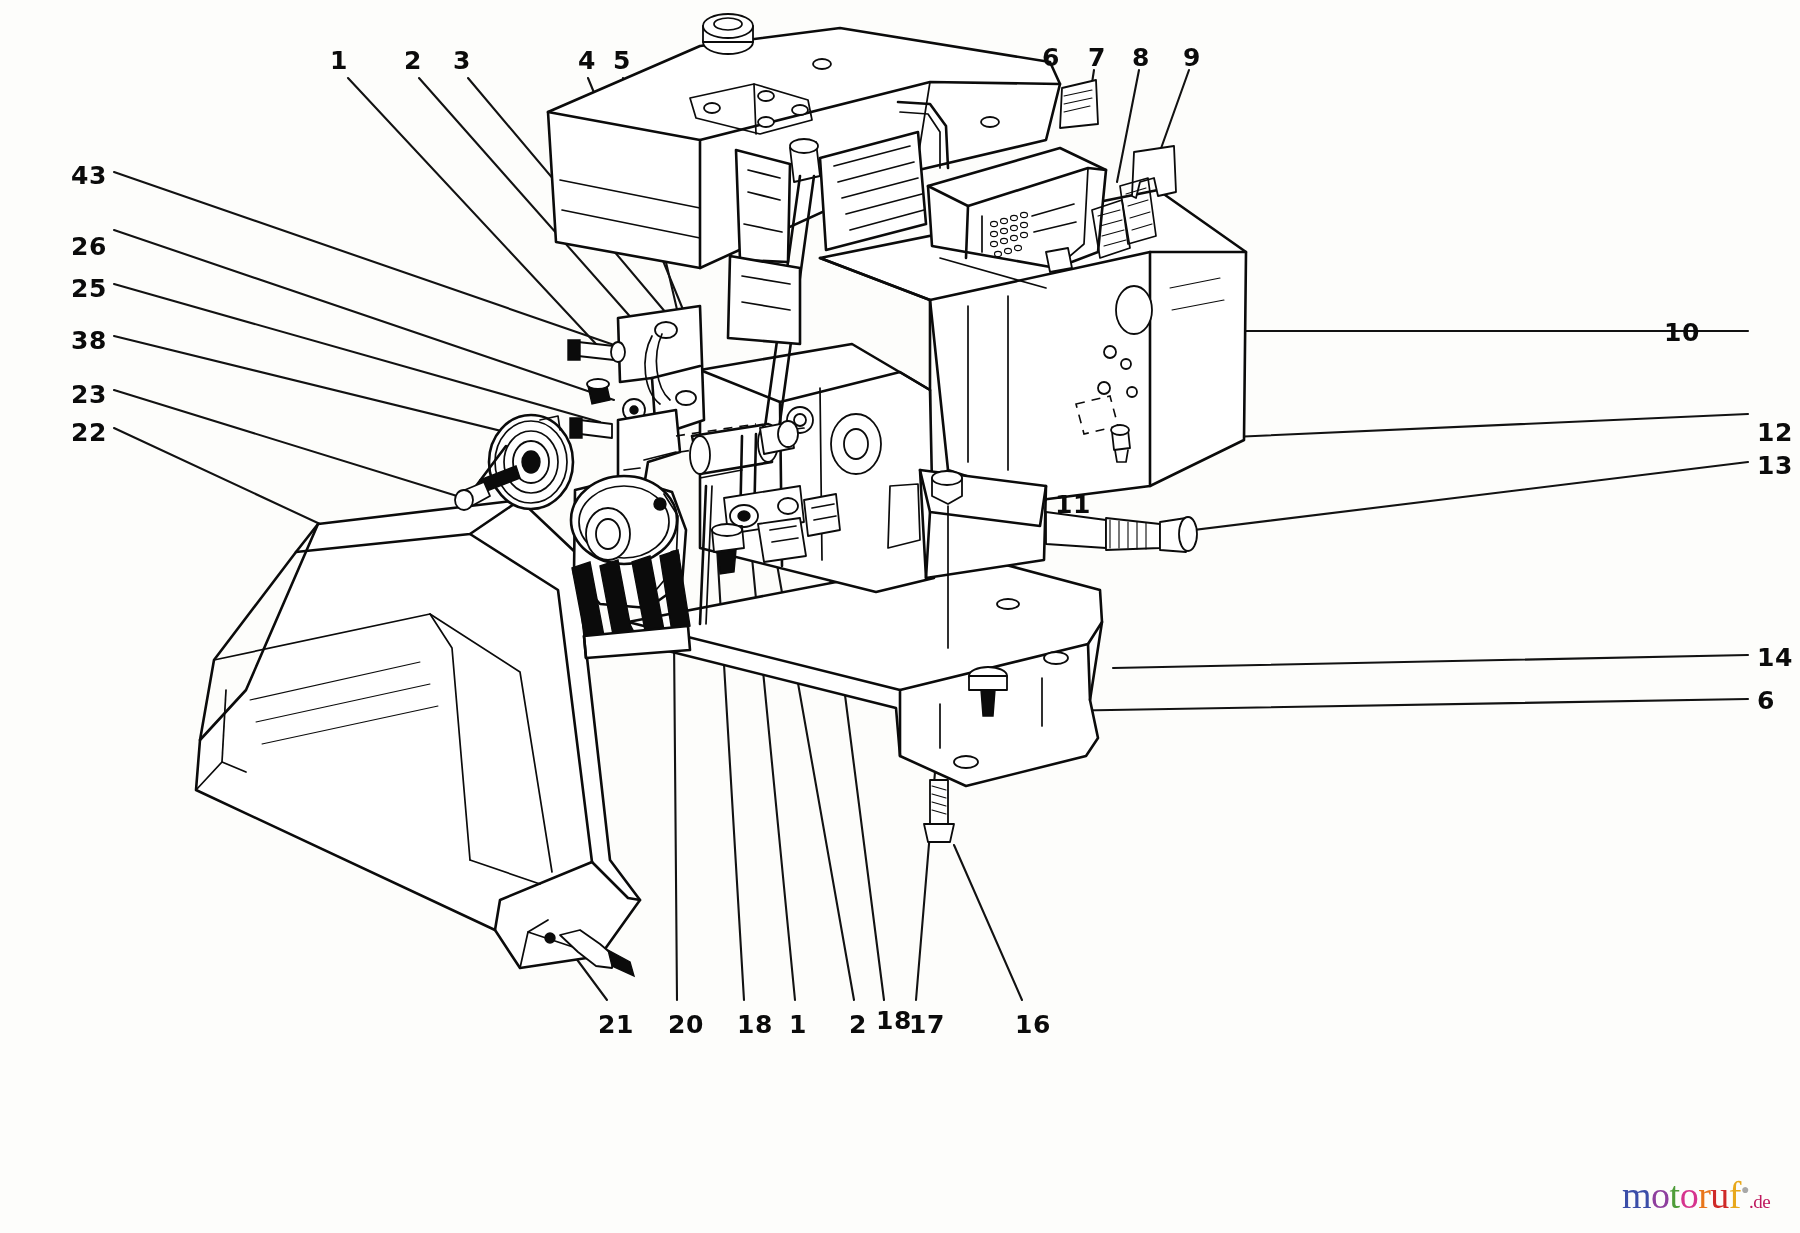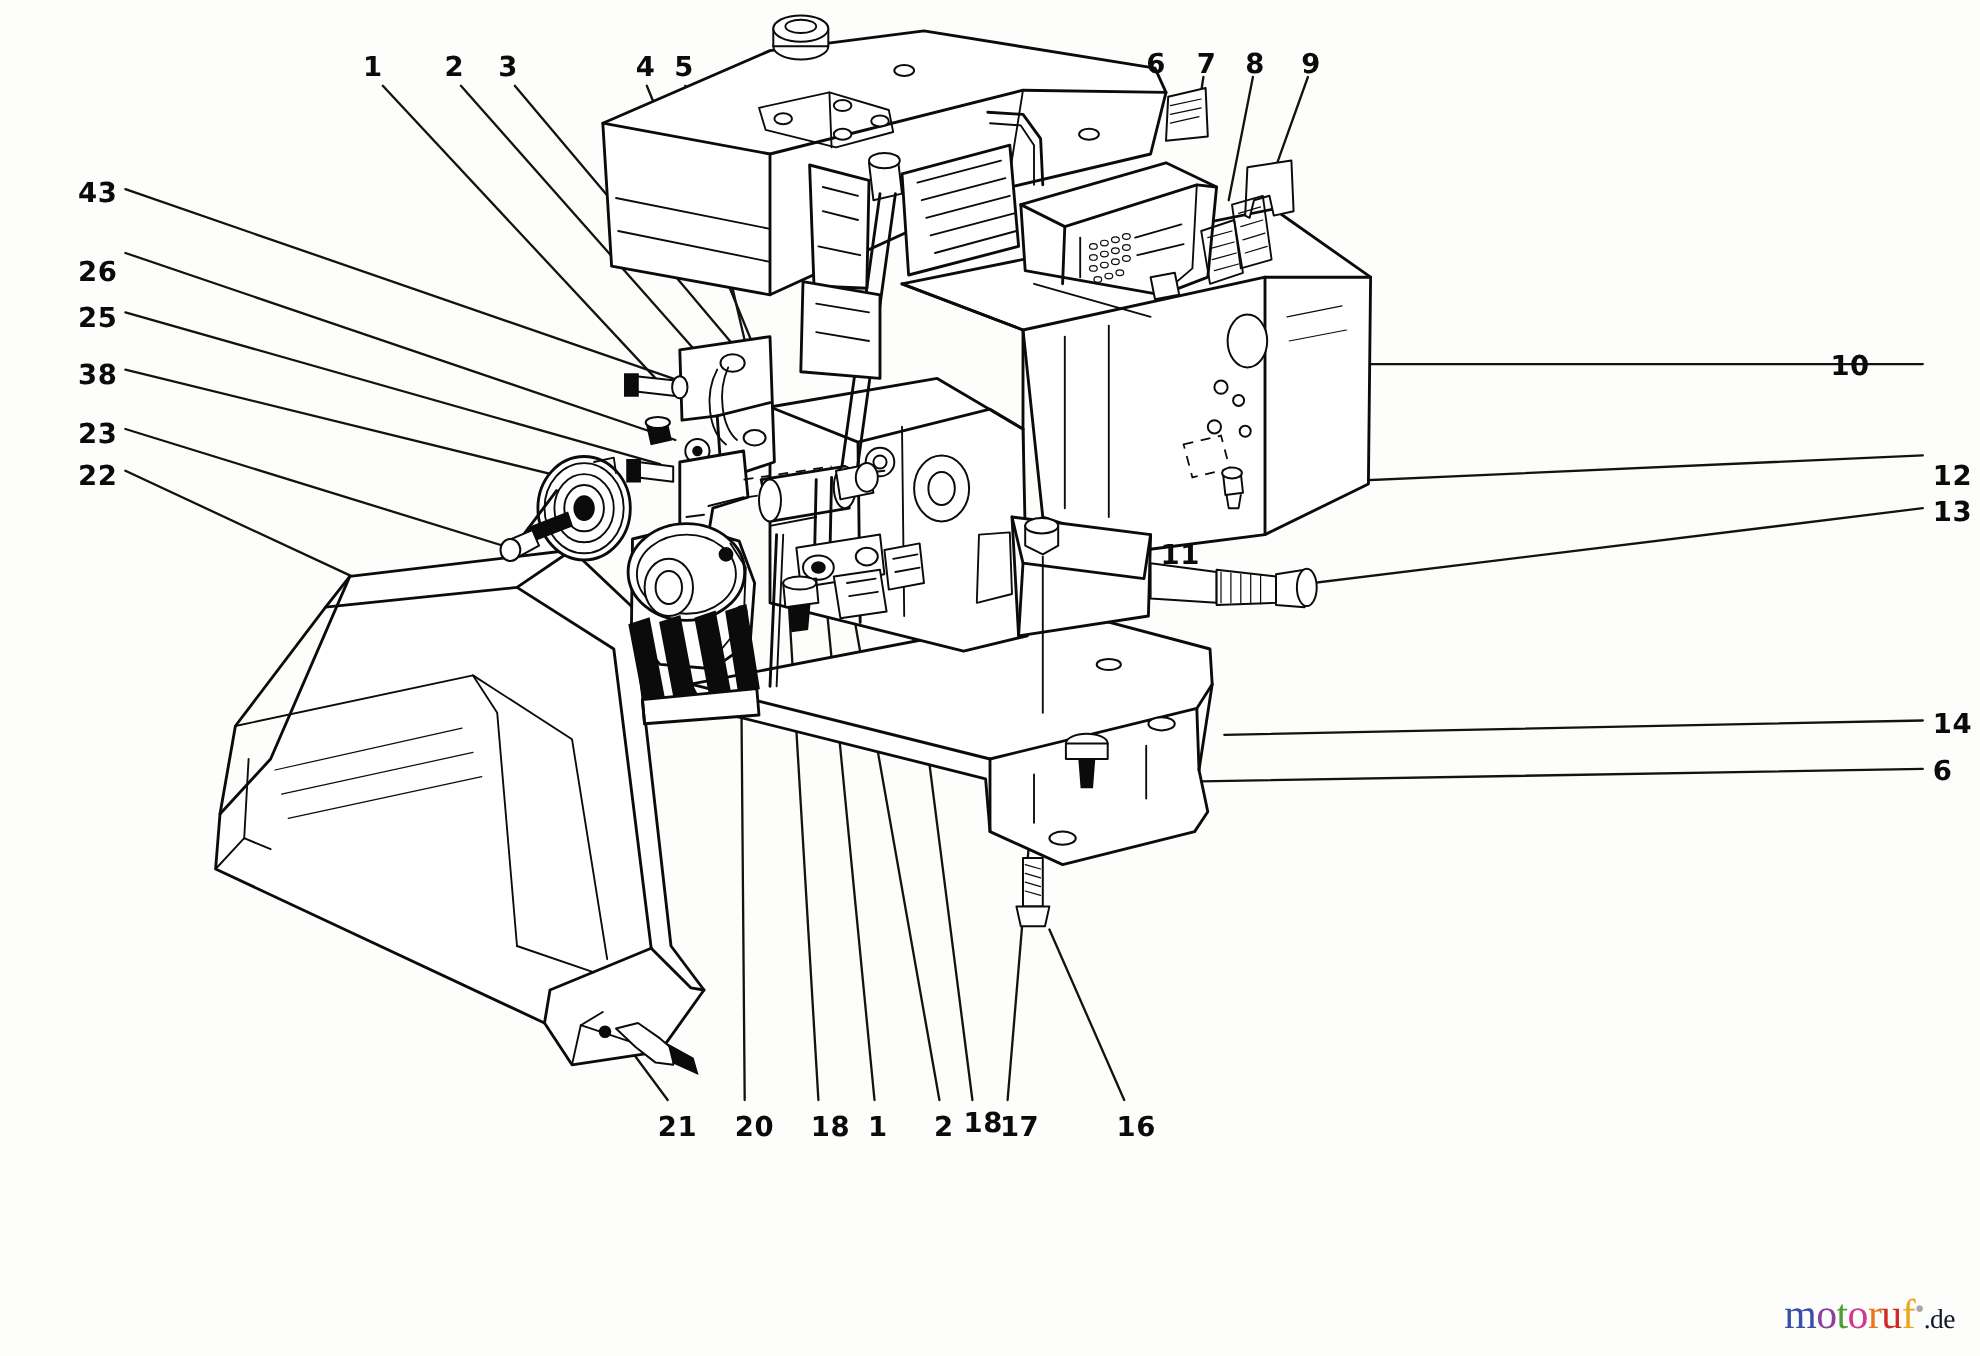--- a/index.html
+++ b/index.html
@@ -32,21 +32,21 @@
     line-height:1;
   }
   .logo .l1{color:#3b4ea8;}
   .logo .l2{color:#8e3f9e;}
   .logo .l3{color:#4f9d3a;}
   .logo .l4{color:#d6348d;}
   .logo .l5{color:#e8761b;}
   .logo .l6{color:#cf2a28;}
   .logo .l7{color:#e8a81b;}
   .logo .dot{color:#a8a8a8;font-size:14px;vertical-align:super;}
-  .logo .tld{color:#0f172a;font-size:25px;}
+  .logo .tld{color:#be185d;font-size:19px;}
 </style>
 </head>
 <body>
 
 <div id="sheet">
 
   <svg class="layer" viewBox="0 0 1800 1233" xmlns="http://www.w3.org/2000/svg">
     <defs>
       <style>
         .ln   { fill:none; stroke:#0b0b0b; stroke-width:2.6; stroke-linecap:round; stroke-linejoin:round; }

